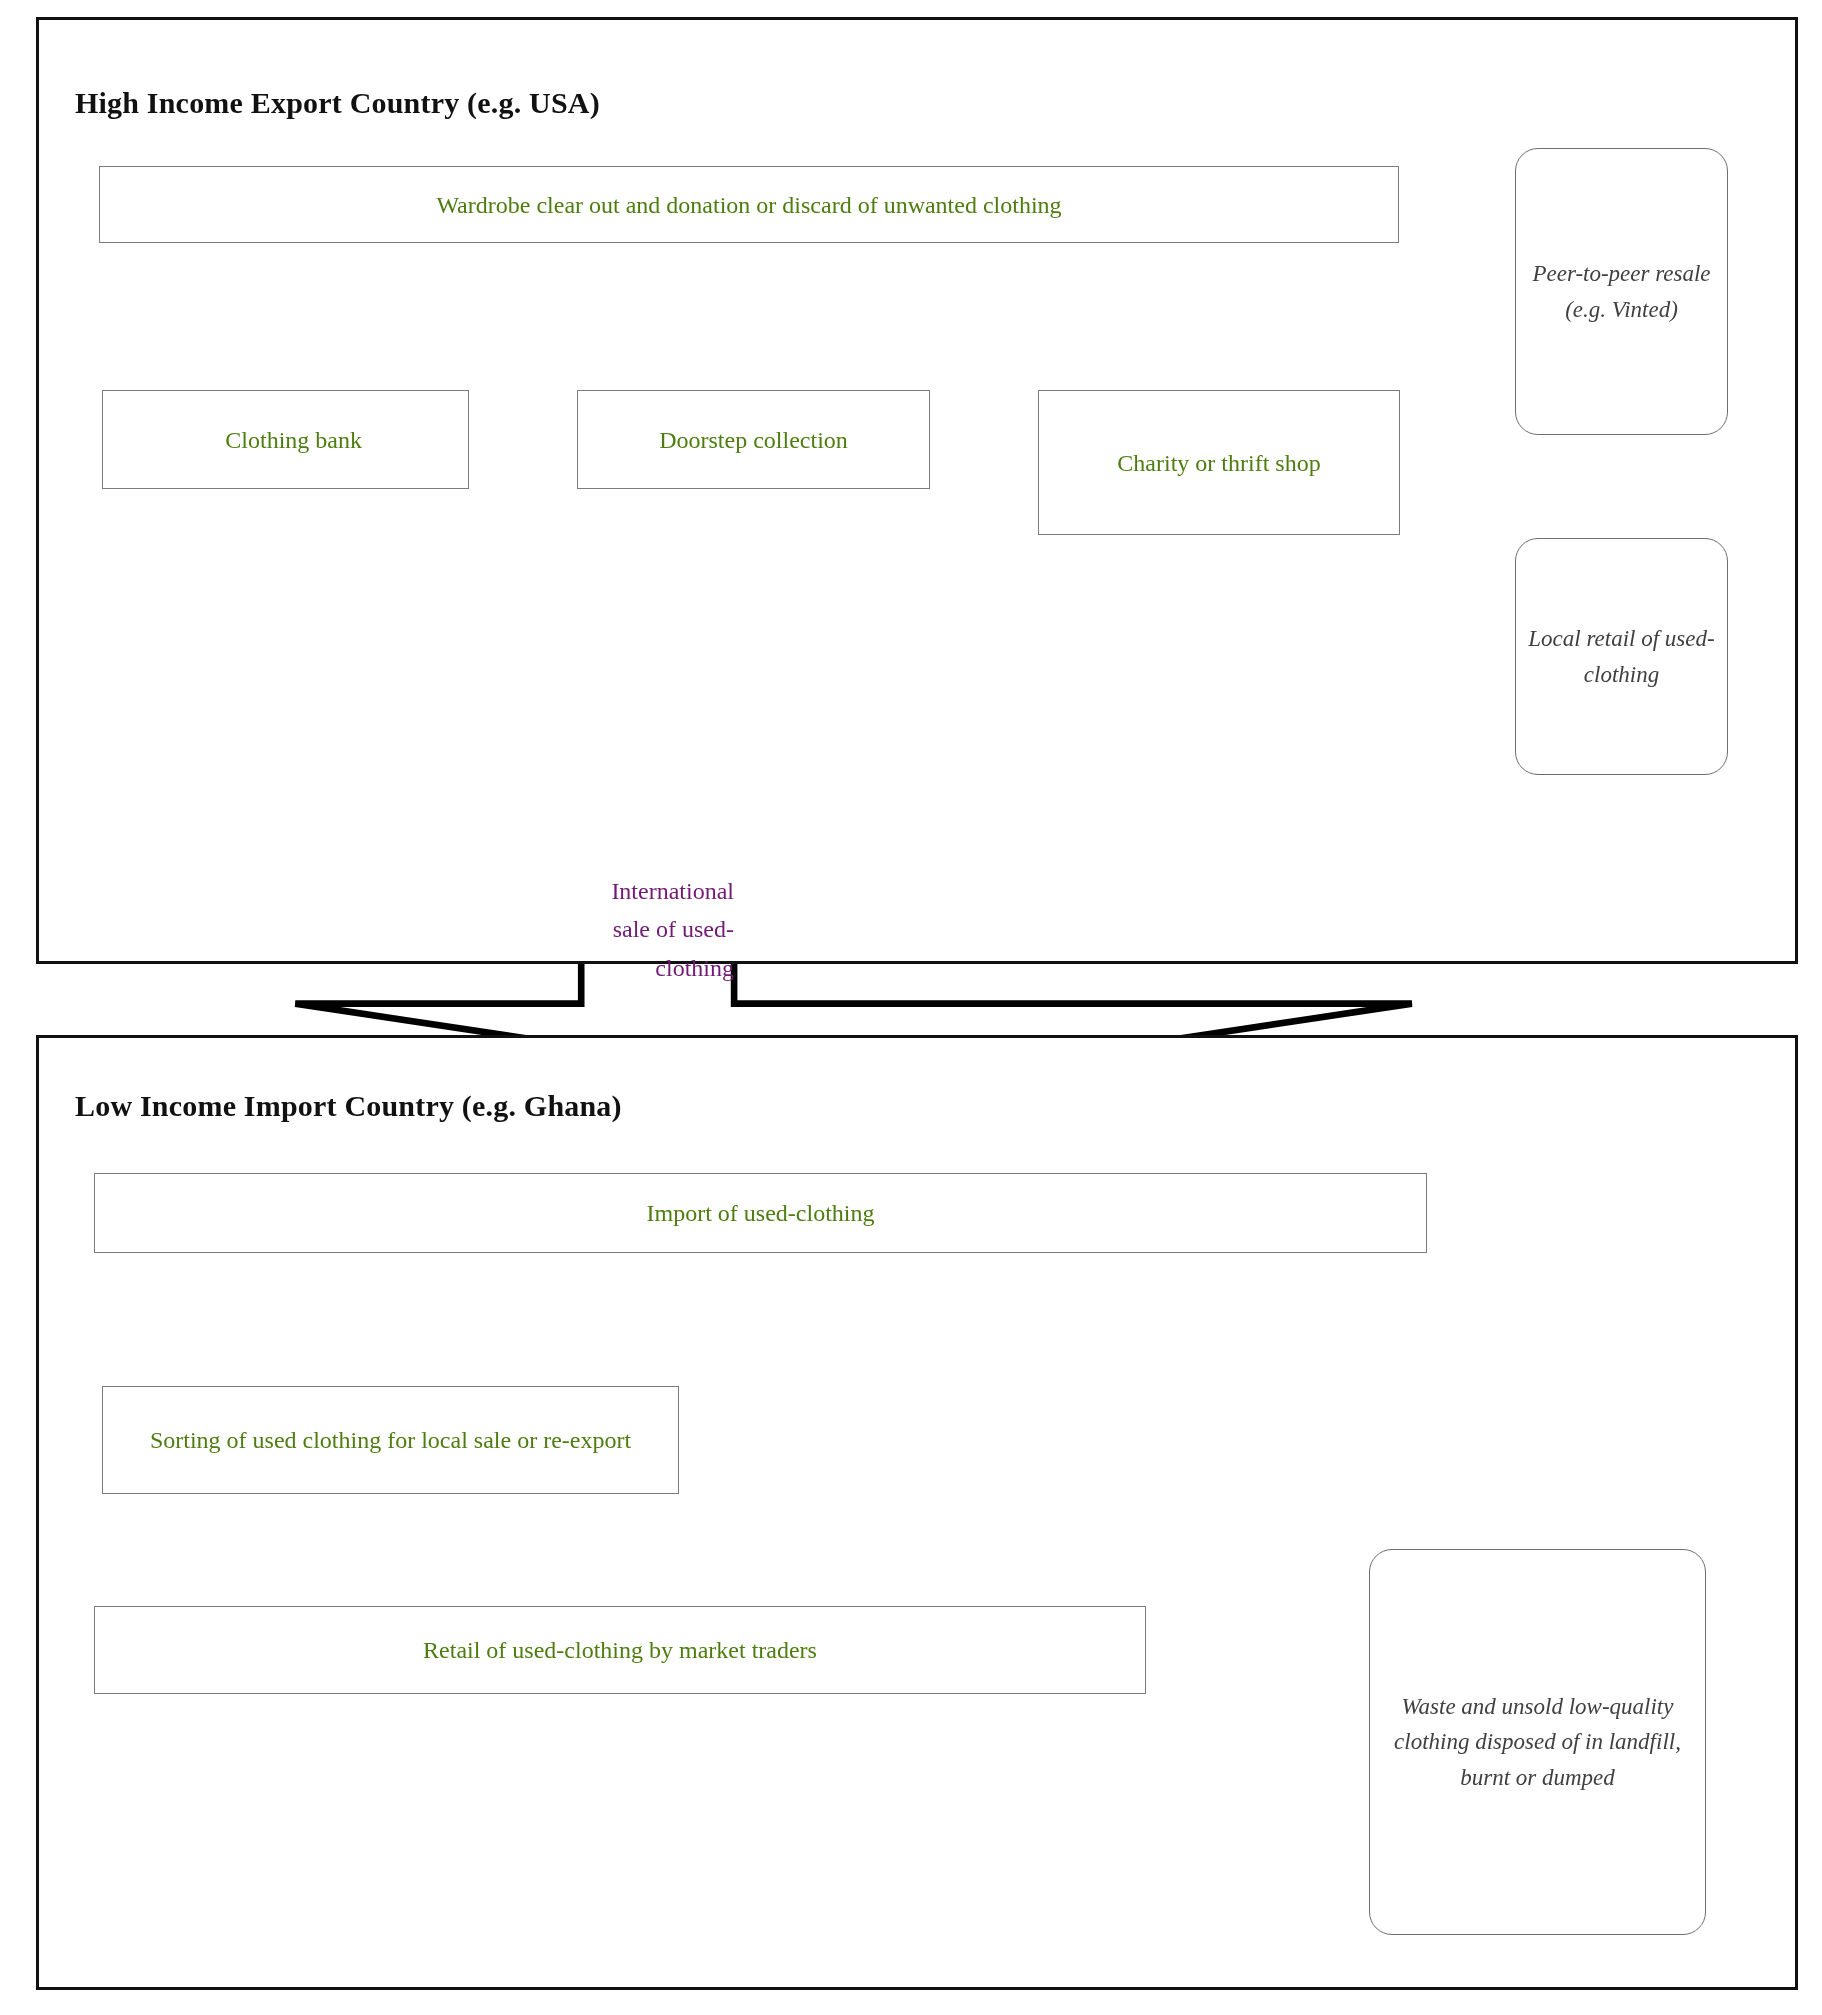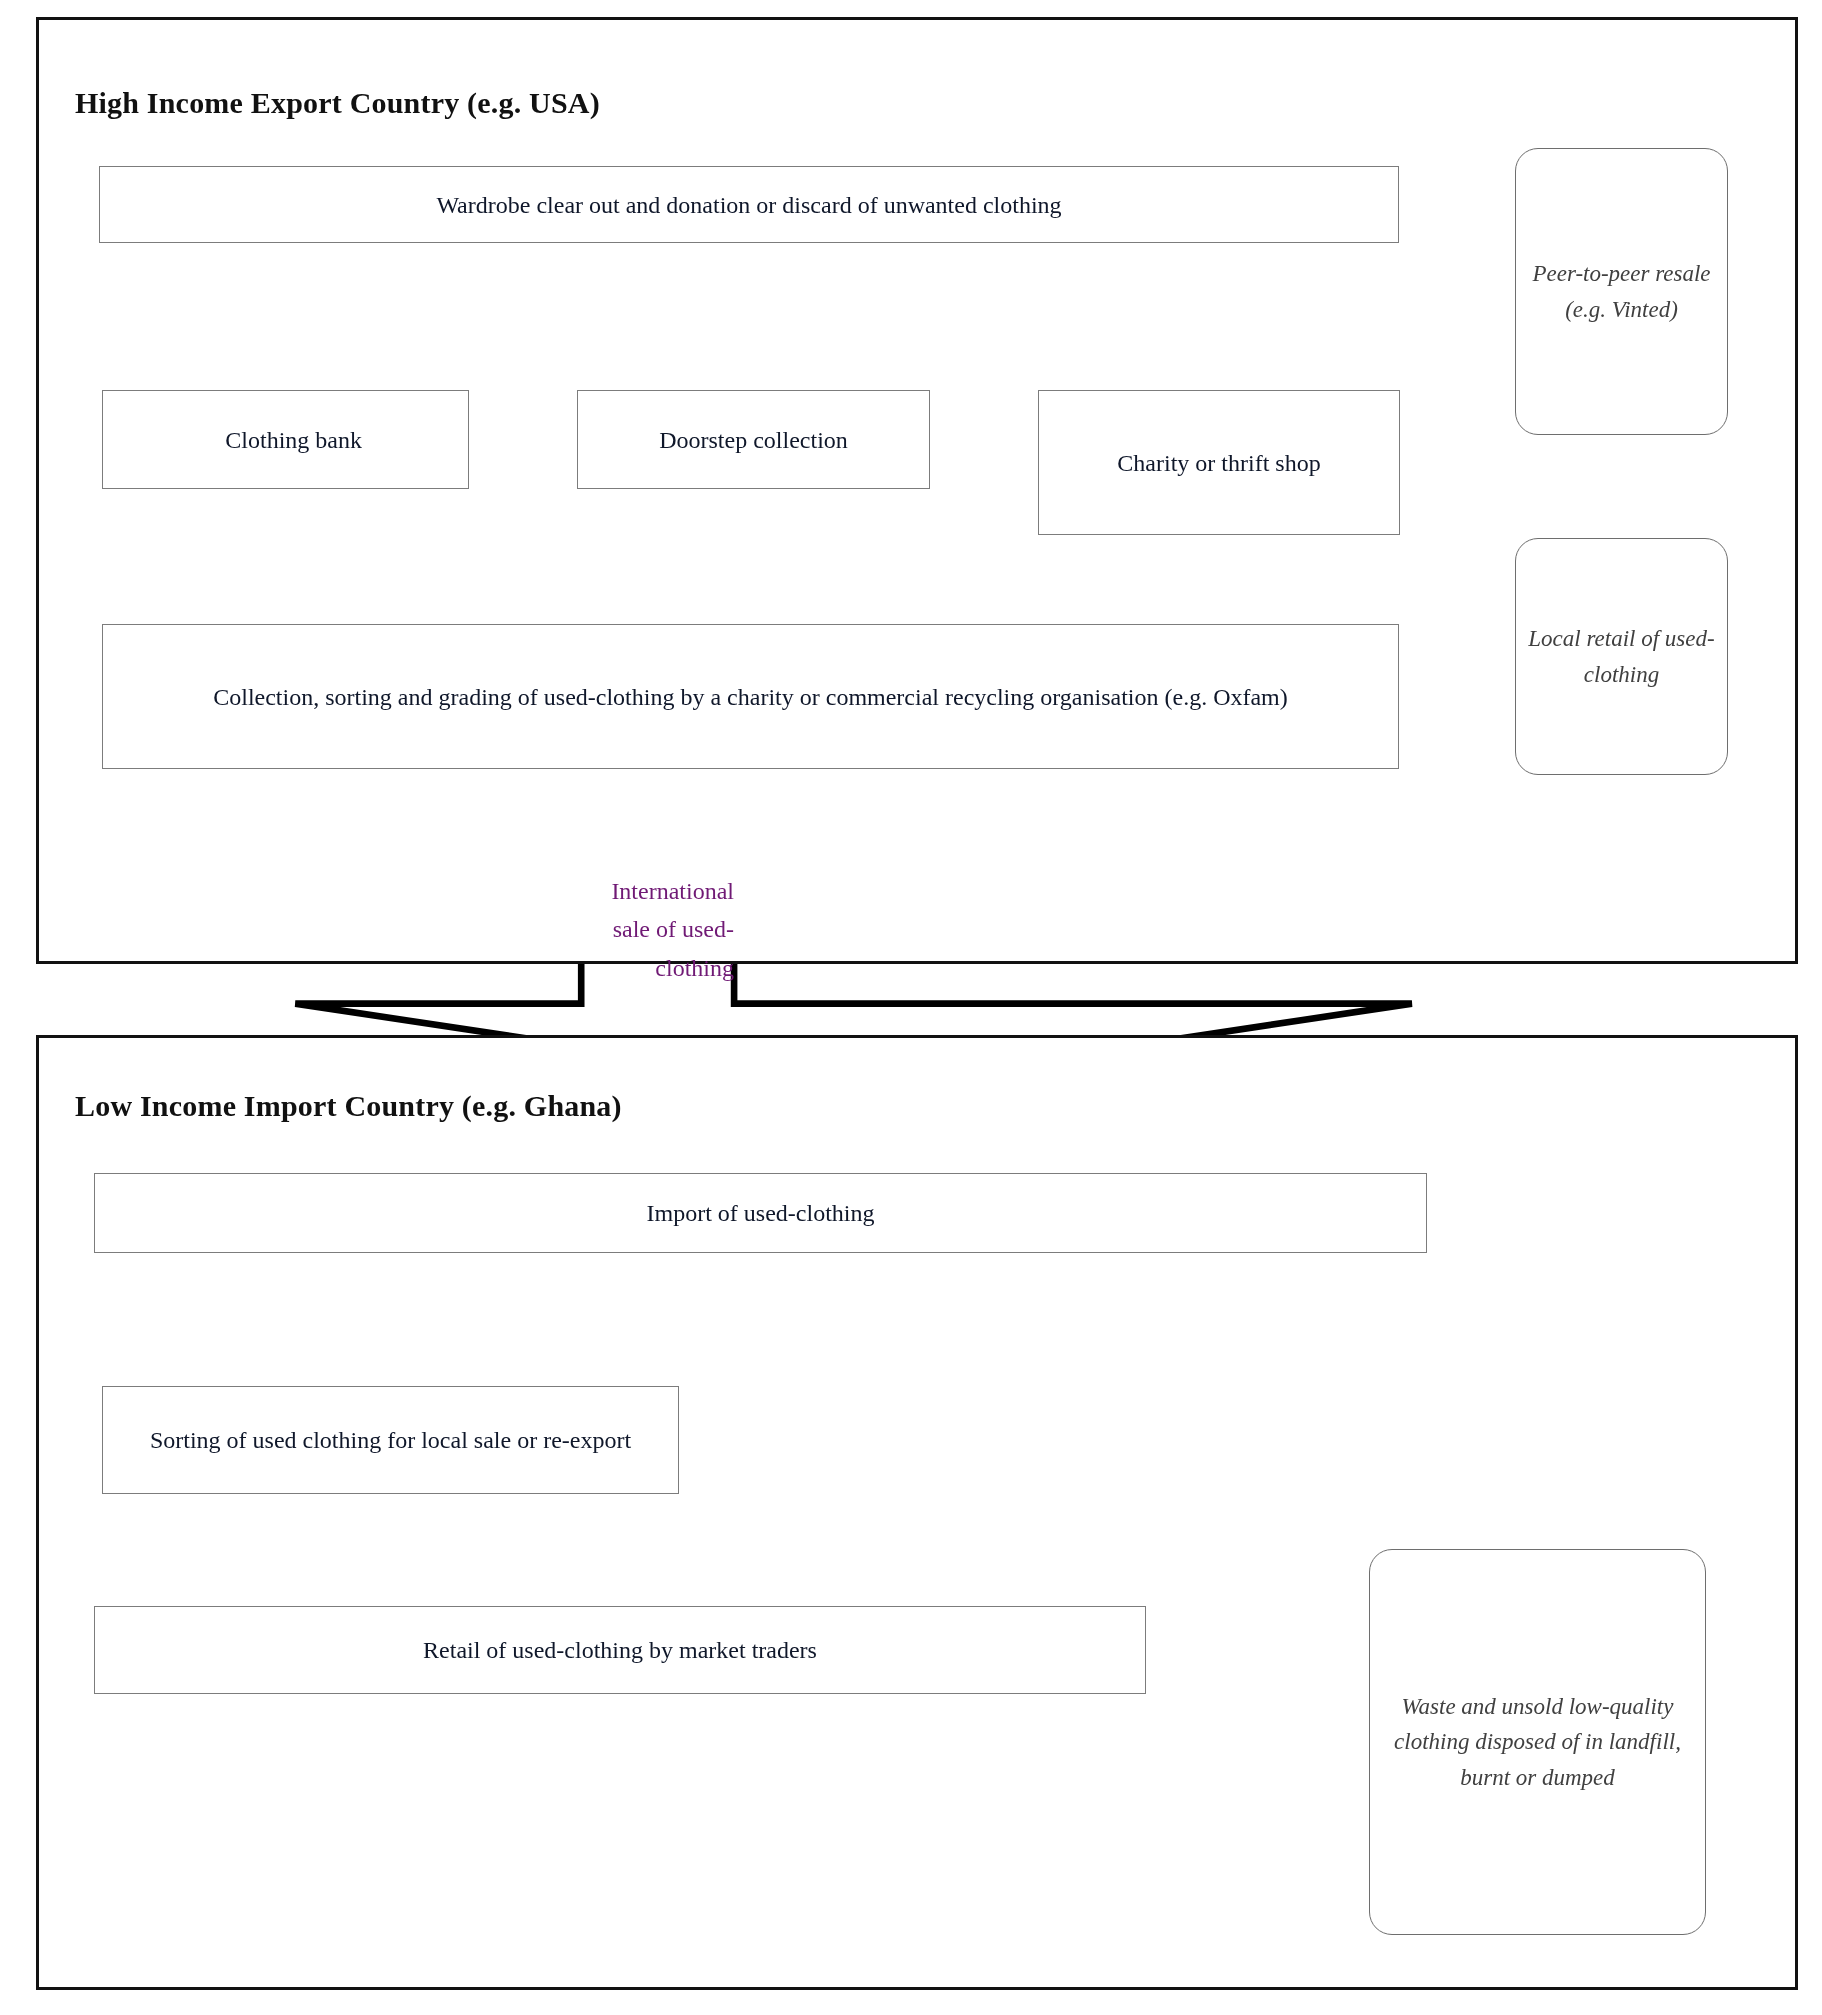--- a/index.html
+++ b/index.html
@@ -6,21 +6,21 @@
   body{width:1822px;height:2015px;position:relative;font-family:"Liberation Serif",serif;}
 
   #stage{position:absolute;left:0;top:0;width:1822px;height:2015px;overflow:hidden;}
 
   .container{position:absolute;border:3.3px solid #111;background:#fff;box-sizing:border-box;}
 
   .section-title{position:absolute;font-weight:bold;font-size:30px;color:#111;white-space:nowrap;letter-spacing:0.2px;}
 
   .pbox{position:absolute;box-sizing:border-box;border:1.7px solid #7c7c7c;background:#fff;
         display:flex;align-items:center;justify-content:center;text-align:center;
-        font-size:24px;line-height:1.5;color:#0f172a;padding:3.3px 7.7px;}
+        font-size:24px;line-height:1.5;color:#4d7c0f;padding:3.3px 7.7px;}
 
   .rbox{position:absolute;box-sizing:border-box;border:1.7px solid #6e6e6e;background:#fff;border-radius:23px;
         display:flex;align-items:center;justify-content:center;text-align:center;
         font-style:italic;font-size:23px;line-height:1.55;color:#404040;padding:5.5px 8.8px;}
 
   .bigarrow-label{position:absolute;text-align:right;font-size:24px;line-height:1.6;color:#701a75;}
 
   svg.lay{position:absolute;left:0;top:0;width:1822px;height:2015px;pointer-events:none;}
 </style>
 </head>
@@ -111,21 +111,20 @@
   <div class="section-title" style="left:75px; top:86px;">High Income Export Country (e.g. USA)</div>
 
   <div class="pbox" style="left:99px; top:166px; width:1300px; height:77px;">Wardrobe clear out and donation or discard of unwanted clothing</div>
 
   <div class="pbox" style="left:102px; top:390px; width:367px; height:99px;padding-left:24px;">Clothing bank</div>
 
   <div class="pbox" style="left:577px; top:390px; width:353px; height:99px;">Doorstep collection</div>
 
   <div class="pbox" style="left:1038px; top:390px; width:362px; height:145px;">Charity or thrift shop</div>
 
-  <div class="pbox" style="left:102px; top:624px; width:1297px; height:145px;">Collection, sorting and grading of used-clothing by a charity or commercial recycling organisation (e.g. Oxfam)</div>
 
   <div class="rbox" style="left:1515px; top:148px; width:213px; height:287px;">Peer-to-peer resale (e.g. Vinted)</div>
 
   <div class="rbox" style="left:1515px; top:538px; width:213px; height:237px;">Local retail of used-clothing</div>
 
   <div class="bigarrow-label" style="left:581px; top:872px; width:153px;">International sale of used-clothing</div>
 
   <div class="container" style="left:36px; top:1035px; width:1762px; height:955px;"></div>
 
   <div class="section-title" style="left:75px; top:1089px;">Low Income Import Country (e.g. Ghana)</div>

